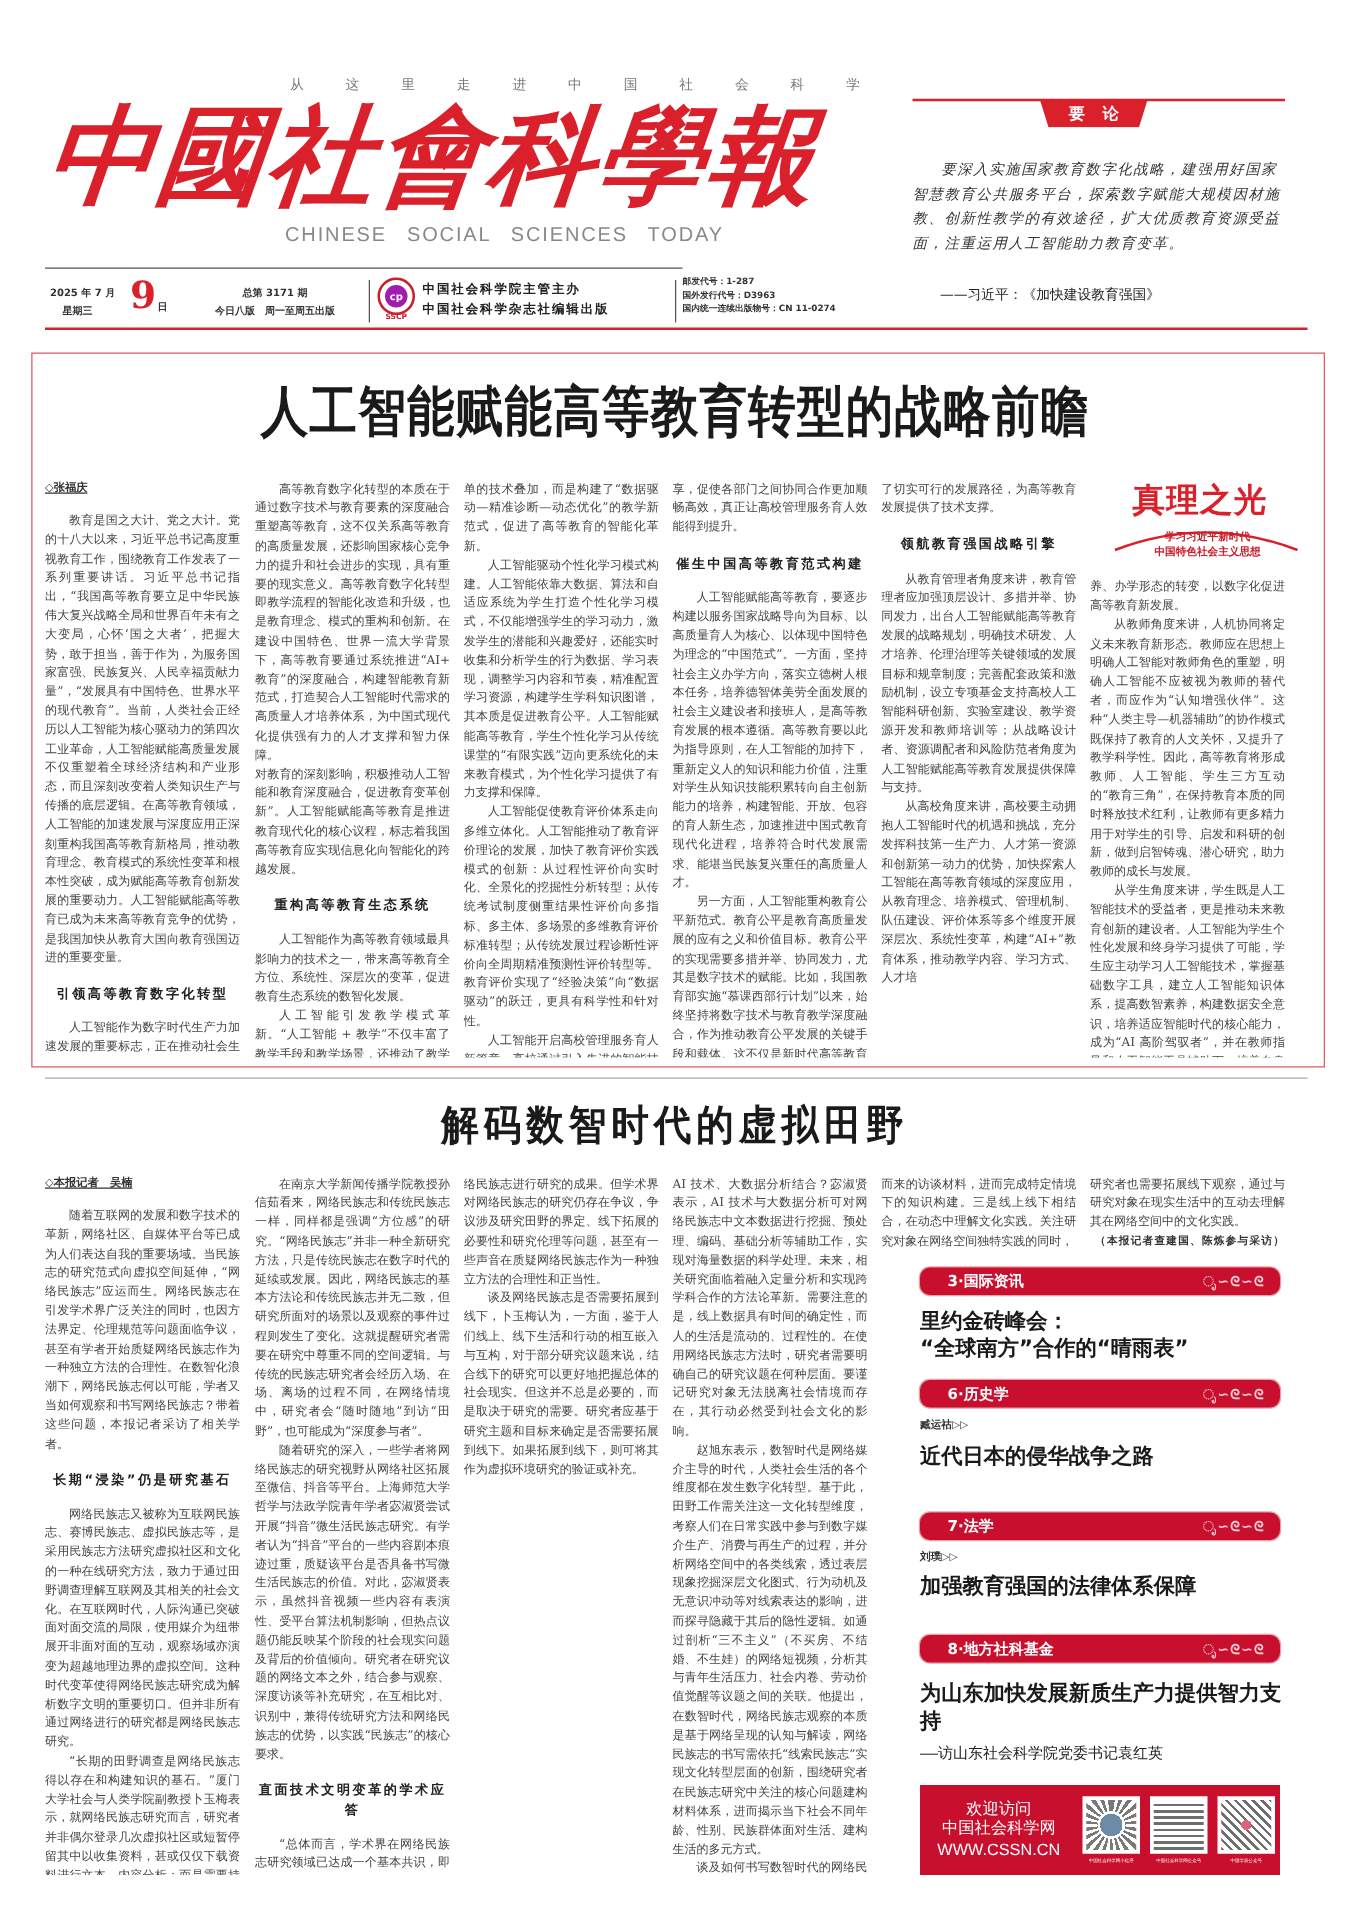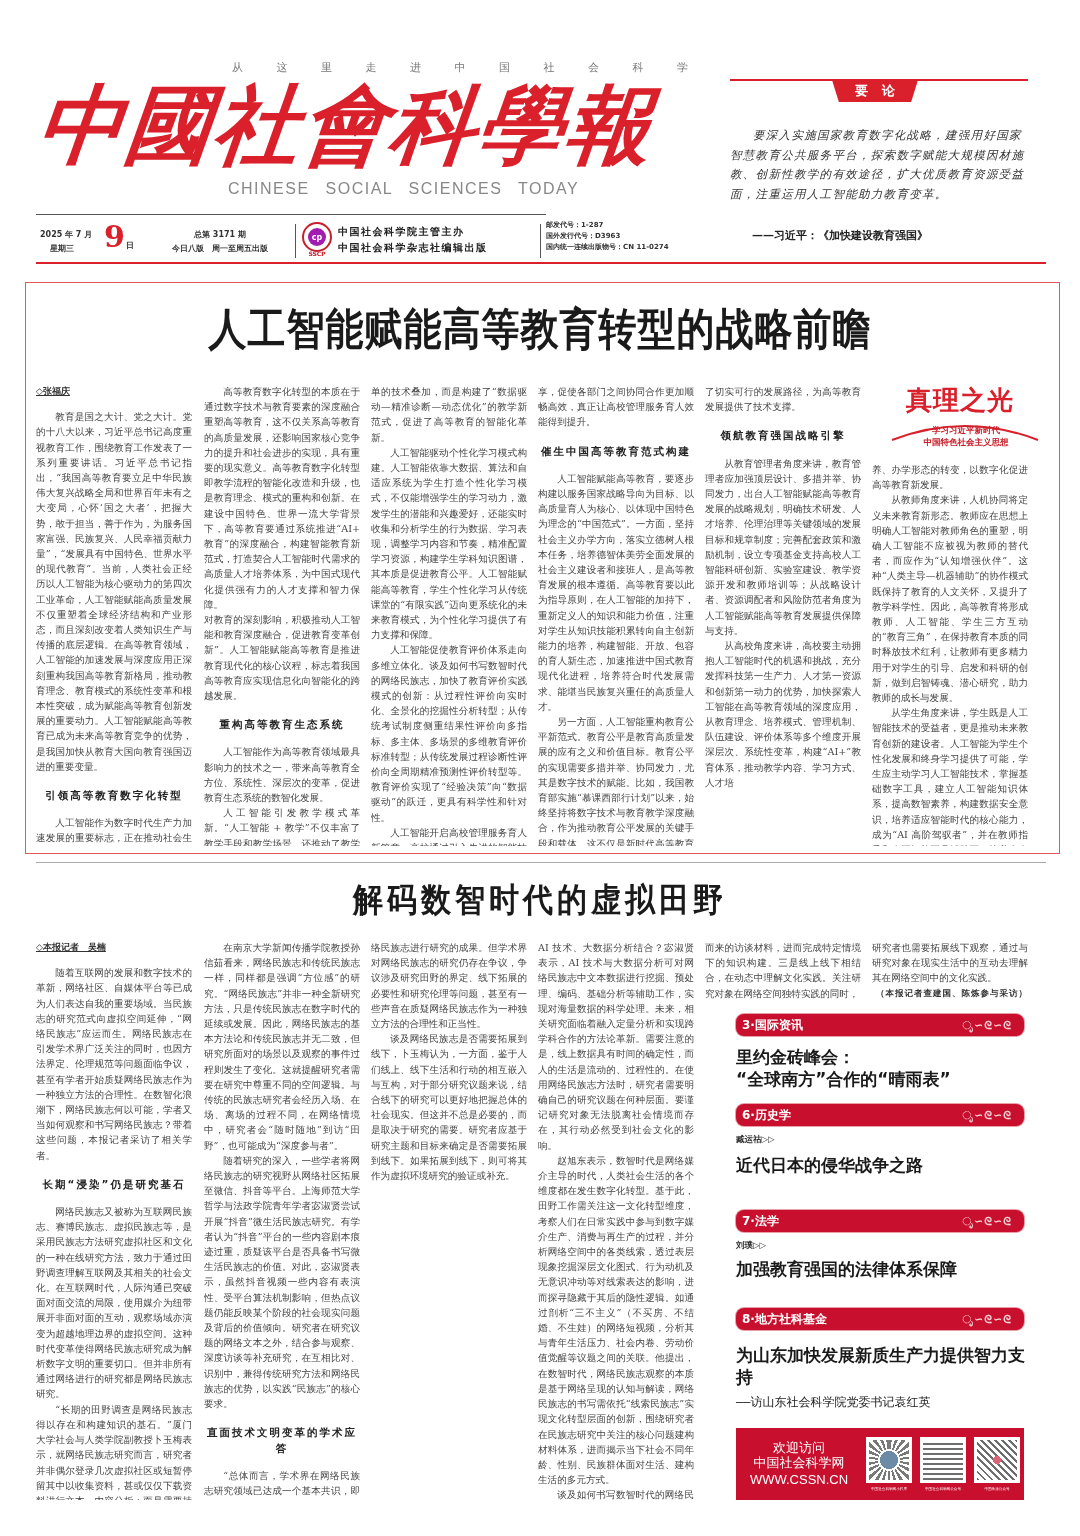--- a/index.html
+++ b/index.html
@@ -17,34 +17,34 @@
 .issue-block{left:160px;top:228px;font-family:"DejaVu Sans",sans-serif;font-size:8px;line-height:14px;color:#333;font-weight:bold;text-align:center;width:120px}
 .vsep{width:1px;background:#555}
 .pub-logo{left:302px;top:222px;width:30px;height:30px;border-radius:50%;border:2px solid #c8202b;display:flex;align-items:center;justify-content:center}
 .pub-logo .inner{width:18px;height:18px;border-radius:50%;background:#a21caf;color:#fff;font-size:8px;display:flex;align-items:center;justify-content:center;font-family:"DejaVu Sans",sans-serif;font-weight:bold}
 .sscp{left:302px;top:250px;font-size:6px;font-family:"DejaVu Sans",sans-serif;font-weight:bold;color:#c8202b;width:30px;text-align:center}
 .publisher{left:338px;top:224px;font-size:10px;line-height:16px;font-weight:bold;letter-spacing:1.5px;color:#222}
 .postal{left:546px;top:220px;font-family:"DejaVu Sans",sans-serif;font-size:7px;line-height:11px;color:#333;font-weight:bold}
 .yaolun-line{left:730px;top:79px;width:298px;height:2px;background:#d9202b}
 .yaolun-tab{left:832px;top:80px;width:86px;height:22px;background:#d9202b;clip-path:polygon(0 0,100% 0,92% 100%,8% 100%);color:#fff;font-size:13px;font-weight:bold;display:flex;align-items:center;justify-content:center;letter-spacing:14px;padding-left:14px}
 .yaolun-text{left:730px;top:126px;width:298px;font-size:11.5px;line-height:19.5px;color:#333;text-indent:2em;letter-spacing:1.3px;font-style:italic}
-.yaolun-src{left:752px;top:228px;font-size:11px;font-family:"DejaVu Sans",sans-serif;color:#222;font-weight:bold}
+.yaolun-src{left:752px;top:228px;font-size:11px;font-family:"DejaVu Sans",sans-serif;color:#222;font-weight:normal}
 .box1{left:25px;top:282px;width:1035px;height:572px;border:1.5px solid #e05a60}
 .h1{left:0;width:1080px;top:304px;text-align:center;font-family:"DejaVu Sans",sans-serif;font-weight:bold;font-size:38px;color:#1a1a1a;letter-spacing:1px;transform:scaleY(1.15)}
 .col{font-size:9.6px;line-height:15.2px;color:#444;text-align:justify;overflow:hidden}
 .col p{text-indent:2em}
 .col .sub{font-family:"DejaVu Sans",sans-serif;font-weight:bold;font-size:10.5px;color:#222;text-align:center;text-indent:0;letter-spacing:2px;margin:14px 0 12px}
 .byline{font-family:"DejaVu Sans",sans-serif;font-size:9px;font-weight:bold;color:#333;text-decoration:underline;text-indent:0!important;margin-bottom:10px}
 .author-note{font-family:"DejaVu Sans",sans-serif;font-weight:bold;font-size:8.5px;color:#333;text-align:right;text-indent:0!important;margin-top:14px;letter-spacing:1px}
 .zl-title{left:906px;top:383px;font-family:"DejaVu Sans",sans-serif;font-size:26px;font-weight:bold;color:#d9202b;letter-spacing:1px}
 .zl-arc{left:890px;top:418px;width:150px;height:24px}
 .zl-sub{left:898px;top:424px;width:136px;text-align:center;font-family:"DejaVu Sans",sans-serif;font-size:8.5px;font-weight:bold;color:#c8202b;line-height:12px}
 .divider{left:36px;top:862px;width:1010px;height:1px;background:#aaa}
 .h2{left:0;width:1080px;top:880px;text-align:center;font-family:"DejaVu Sans",sans-serif;font-weight:bold;font-size:30px;color:#1a1a1a;letter-spacing:4px;transform:scaleY(1.1)}
-.banner{left:736px;width:288px;height:22px;background:#c8102e;border-radius:8px 8px 8px 8px;color:#fff;font-family:"DejaVu Sans",sans-serif;font-weight:bold;font-size:12px;display:flex;align-items:center;padding-left:6px;box-shadow:0 0 0 1px #e8a0a8}
+.banner{left:736px;width:288px;height:22px;background:#c8102e;border-radius:8px 8px 8px 8px;color:#fff;font-family:"DejaVu Sans",sans-serif;font-weight:bold;font-size:12px;display:flex;align-items:center;padding-left:22px;box-shadow:0 0 0 1px #e8a0a8}
 .banner .orn{margin-left:auto;margin-right:12px;font-size:11px;color:#f5d0d4;letter-spacing:1px}
 .idx-title{left:736px;font-family:"DejaVu Sans",sans-serif;font-weight:bold;font-size:17px;color:#1a1a1a;line-height:22px}
 .idx-author{left:736px;font-family:"DejaVu Sans",sans-serif;font-weight:bold;font-size:8.5px;color:#333}
 .idx-sub{left:736px;font-family:Liberation Mono, monospace;font-size:12px;color:#222}
 .ad{left:736px;top:1428px;width:288px;height:72px;background:#c8102e;display:flex;align-items:center;padding:0 4px}
 .ad-text{color:#fff;font-family:"DejaVu Sans",sans-serif;text-align:center;width:126px}
 .ad-text .a1{font-size:13px;line-height:15px}
 .ad-text .a2{font-size:13px;line-height:16px}
 .ad-text .a3{font-family:"Liberation Sans",sans-serif;font-size:13px;line-height:18px}
 .qr{width:46px;margin-left:8px;text-align:center}
@@ -104,21 +104,21 @@
 <div class="abs col" style="left:204px;top:384px;width:156px;height:462px">
   <p>高等教育数字化转型的本质在于通过数字技术与教育要素的深度融合重塑高等教育，这不仅关系高等教育的高质量发展，还影响国家核心竞争力的提升和社会进步的实现，具有重要的现实意义。高等教育数字化转型即教学流程的智能化改造和升级，也是教育理念、模式的重构和创新。在建设中国特色、世界一流大学背景下，高等教育要通过系统推进“AI+ 教育”的深度融合，构建智能教育新范式，打造契合人工智能时代需求的高质量人才培养体系，为中国式现代化提供强有力的人才支撑和智力保障。</p>
   <p style="text-indent:0">对教育的深刻影响，积极推动人工智能和教育深度融合，促进教育变革创新”。人工智能赋能高等教育是推进教育现代化的核心议程，标志着我国高等教育应实现信息化向智能化的跨越发展。</p>
   <p class="sub">重构高等教育生态系统</p>
   <p>人工智能作为高等教育领域最具影响力的技术之一，带来高等教育全方位、系统性、深层次的变革，促进教育生态系统的数智化发展。</p>
   <p>人工智能引发教学模式革新。“人工智能 + 教学”不仅丰富了教学手段和教学场景，还推动了教学模式的智能化变革。比如，以国家高等教育智慧教育平台、国家虚拟仿真实验教学课程共享平台等为代表的多种优质教育资源平台，通过多模态数据采集与分析，可实现教学过程的全面数字化映射。这种数字化映射不是简</p>
 </div>
 <div class="abs col" style="left:371px;top:384px;width:156px;height:462px">
   <p style="text-indent:0">单的技术叠加，而是构建了“数据驱动—精准诊断—动态优化”的教学新范式，促进了高等教育的智能化革新。</p>
   <p>人工智能驱动个性化学习模式构建。人工智能依靠大数据、算法和自适应系统为学生打造个性化学习模式，不仅能增强学生的学习动力，激发学生的潜能和兴趣爱好，还能实时收集和分析学生的行为数据、学习表现，调整学习内容和节奏，精准配置学习资源，构建学生学科知识图谱，其本质是促进教育公平。人工智能赋能高等教育，学生个性化学习从传统课堂的“有限实践”迈向更系统化的未来教育模式，为个性化学习提供了有力支撑和保障。</p>
-  <p>人工智能促使教育评价体系走向多维立体化。谈及如何书写数智时代的网络民族志，加快了教育评价实践模式的创新：从过程性评价向实时化、全景化的挖掘性分析转型；从传统考试制度侧重结果性评价向多指标、多主体、多场景的多维教育评价标准转型；从传统发展过程诊断性评价向全周期精准预测性评价转型等。教育评价实现了“经验决策”向“数据驱动”的跃迁，更具有科学性和针对性。</p>
+  <p>人工智能促使教育评价体系走向多维立体化。人工智能推动了教育评价理论的发展，加快了教育评价实践模式的创新：从过程性评价向实时化、全景化的挖掘性分析转型；从传统考试制度侧重结果性评价向多指标、多主体、多场景的多维教育评价标准转型；从传统发展过程诊断性评价向全周期精准预测性评价转型等。教育评价实现了“经验决策”向“数据驱动”的跃迁，更具有科学性和针对性。</p>
   <p>人工智能开启高校管理服务育人新篇章。高校通过引入先进的智能技术，打破了传统高校管理服务育人模式的局限，实现了从粗放式管理向精细化管理的转变，能够优化工作流程、提高工作效率、降低管理成本。比如，高校从招生录取、教学管理到校园平安建设等各环节，都可以通过数字化平台实现信息的快速传递与共</p>
 </div>
 <div class="abs col" style="left:538px;top:384px;width:156px;height:462px">
   <p style="text-indent:0">享，促使各部门之间协同合作更加顺畅高效，真正让高校管理服务育人效能得到提升。</p>
   <p class="sub">催生中国高等教育范式构建</p>
   <p>人工智能赋能高等教育，要逐步构建以服务国家战略导向为目标、以高质量育人为核心、以体现中国特色为理念的“中国范式”。一方面，坚持社会主义办学方向，落实立德树人根本任务，培养德智体美劳全面发展的社会主义建设者和接班人，是高等教育发展的根本遵循。高等教育要以此为指导原则，在人工智能的加持下，重新定义人的知识和能力价值，注重对学生从知识技能积累转向自主创新能力的培养，构建智能、开放、包容的育人新生态，加速推进中国式教育现代化进程，培养符合时代发展需求、能堪当民族复兴重任的高质量人才。</p>
   <p>另一方面，人工智能重构教育公平新范式。教育公平是教育高质量发展的应有之义和价值目标。教育公平的实现需要多措并举、协同发力，尤其是数字技术的赋能。比如，我国教育部实施“慕课西部行计划”以来，始终坚持将数字技术与教育教学深度融合，作为推动教育公平发展的关键手段和载体。这不仅是新时代高等教育充分发挥新型举国体制优势的生动实践，也是推动教育公平迈向高质量发展的重要举措。总之，人工智能赋能高等教育通过资源供给的系统化和集成化，让优质教育资源更广泛地惠及每一位学生，为实现更高质量的教育公平提供</p>
 </div>
 <div class="abs col" style="left:705px;top:384px;width:156px;height:462px">
   <p style="text-indent:0">了切实可行的发展路径，为高等教育发展提供了技术支撑。</p>

